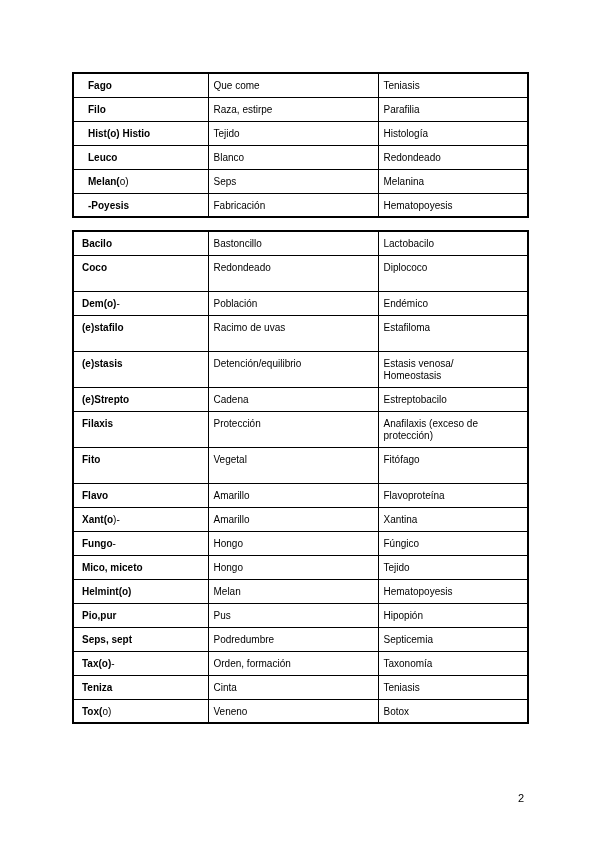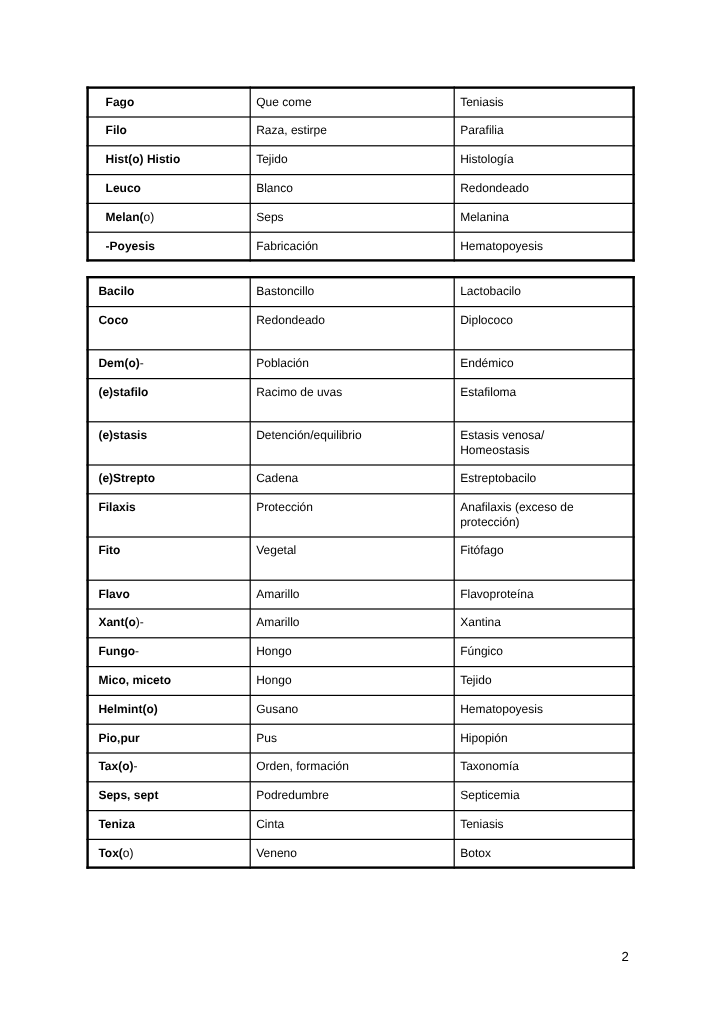--- a/index.html
+++ b/index.html
@@ -165,39 +165,39 @@
           <td>Hongo</td>
           <td>Fúngico</td>
         </tr>
         <tr>
           <td class="term">Mico, miceto</td>
           <td>Hongo</td>
           <td>Tejido</td>
         </tr>
         <tr>
           <td class="term">Helmint(o)</td>
-          <td>Gusano</td>
+          <td>Melan</td>
           <td>Hematopoyesis</td>
         </tr>
         <tr>
           <td class="term">Pio,pur</td>
           <td>Pus</td>
           <td>Hipopión</td>
         </tr>
         <tr>
+          <td class="term">Seps, sept</td>
+          <td>Podredumbre</td>
+          <td>Septicemia</td>
+        </tr>
+        <tr>
           <td class="term">Tax(o)<span class="tail">-</span></td>
           <td>Orden, formación</td>
           <td>Taxonomía</td>
         </tr>
         <tr>
-          <td class="term">Seps, sept</td>
-          <td>Podredumbre</td>
-          <td>Septicemia</td>
-        </tr>
-        <tr>
           <td class="term">Teniza</td>
           <td>Cinta</td>
           <td>Teniasis</td>
         </tr>
         <tr>
           <td class="term">Tox(<span class="tail">o)</span></td>
           <td>Veneno</td>
           <td>Botox</td>
         </tr>
       </tbody>

